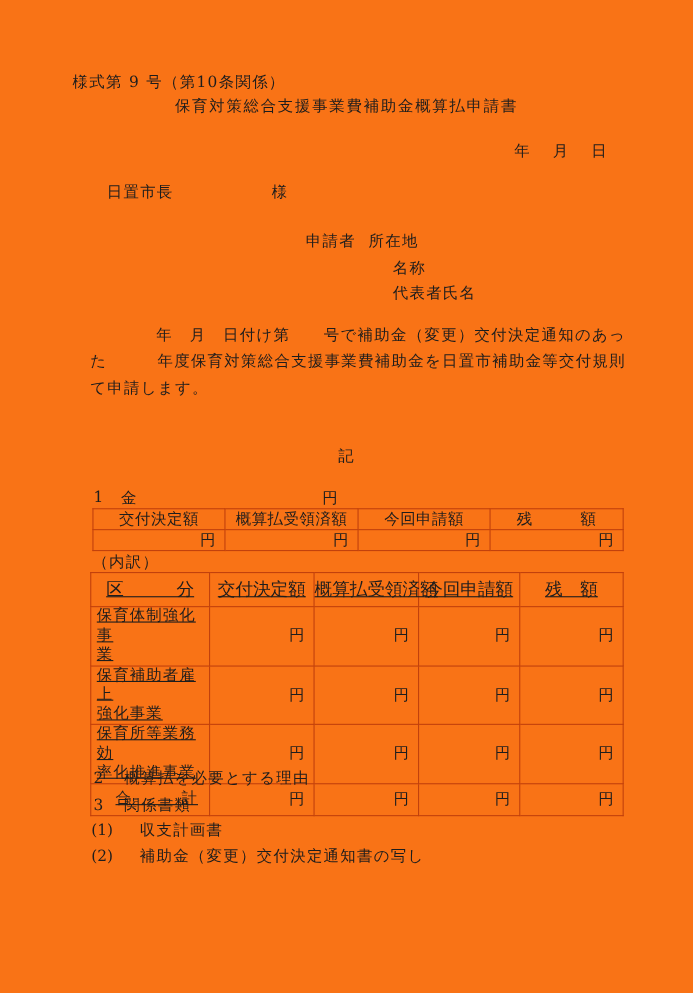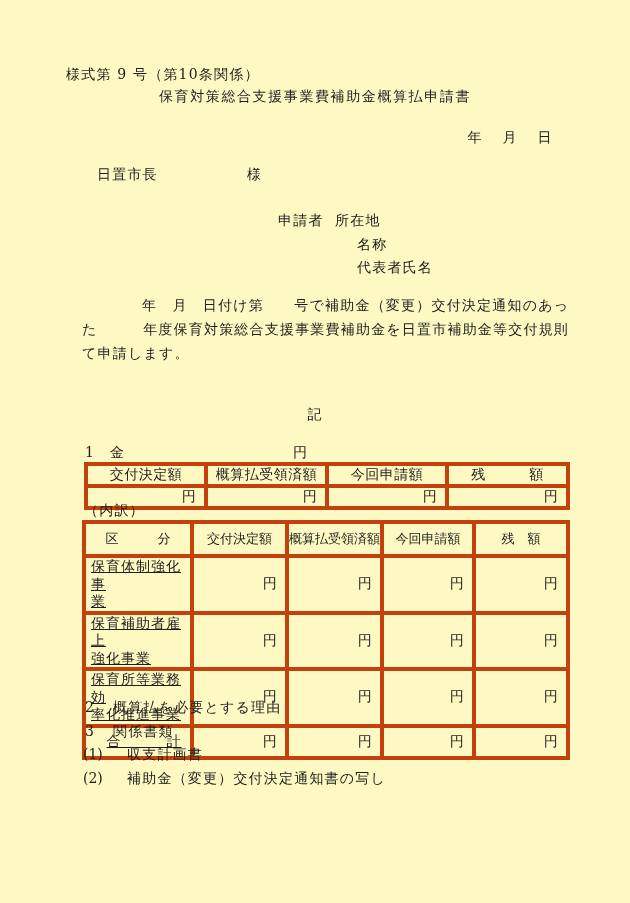--- a/index.html
+++ b/index.html
@@ -1,20 +1,20 @@
 <!DOCTYPE html>
 <html><head>
 <meta charset="utf-8">
 <style>
   html,body { margin:0; padding:0; background:#e8e8e8; }
   .page {
     position:relative;
     width:630px; height:903px;
     margin:0 auto;
-    background:#fef9c3;
+    background:#f97316;
     font-family:"DejaVu Serif","Liberation Serif",serif;
     font-size:14px;
     letter-spacing:1.2px;
     color:#1d1d1d;
     overflow:hidden;
   }
   .abs { position:absolute; white-space:nowrap; }
 
   #form-number { left:66px; top:66px; }
   #doc-title   { left:0; top:88px; width:630px; text-align:center; letter-spacing:1.6px; }
@@ -34,38 +34,38 @@
   #ki-marker   { left:0; top:406px; width:630px; text-align:center; }
 
   #item1       { left:84px; top:444px; width:400px; height:18px; }
   #item1 span  { position:absolute; top:0; }
   #item1 .num  { left:1px; }
   #item1 .lbl  { left:26px; }
   #item1 .unit { left:209px; }
 
   table { border-collapse:collapse; table-layout:fixed; }
   th, td {
-    border:4px solid #c2410c;
+    border:1px solid #c2410c;
     padding:0;
     font-weight:normal;
     font-size:14px;
     overflow:visible;
     white-space:nowrap;
   }
   th { text-align:center; letter-spacing:0.5px; }
   td.amount { text-align:right; padding-right:7px; vertical-align:middle; }
 
   #summary-table { position:absolute; left:84px; top:462px; width:482px; }
   #summary-table th { height:18px; }
   #summary-table td { height:17px; }
 
   #breakdown-label { left:84px; top:502px; }
 
   #breakdown-table { position:absolute; left:82px; top:520px; width:484px; }
-  #breakdown-table th { height:30px; font-size:13px; letter-spacing:0; }
+  #breakdown-table th { height:30px; font-size:16px; letter-spacing:0;text-decoration:underline; }
   #breakdown-table td.category {
     text-align:left; padding-left:5px;
     white-space:pre-line; line-height:17.5px;
     vertical-align:middle; letter-spacing:1px;text-decoration:underline;
   }
   #breakdown-table tr.r1 td, #breakdown-table tr.r2 td { height:37px; }
   #breakdown-table tr.r3 td { height:36px; }
   #breakdown-table tr.total td { height:28px; }
   #breakdown-table td.category.total-cell { text-align:center; padding-left:12px; white-space:nowrap; }
 

